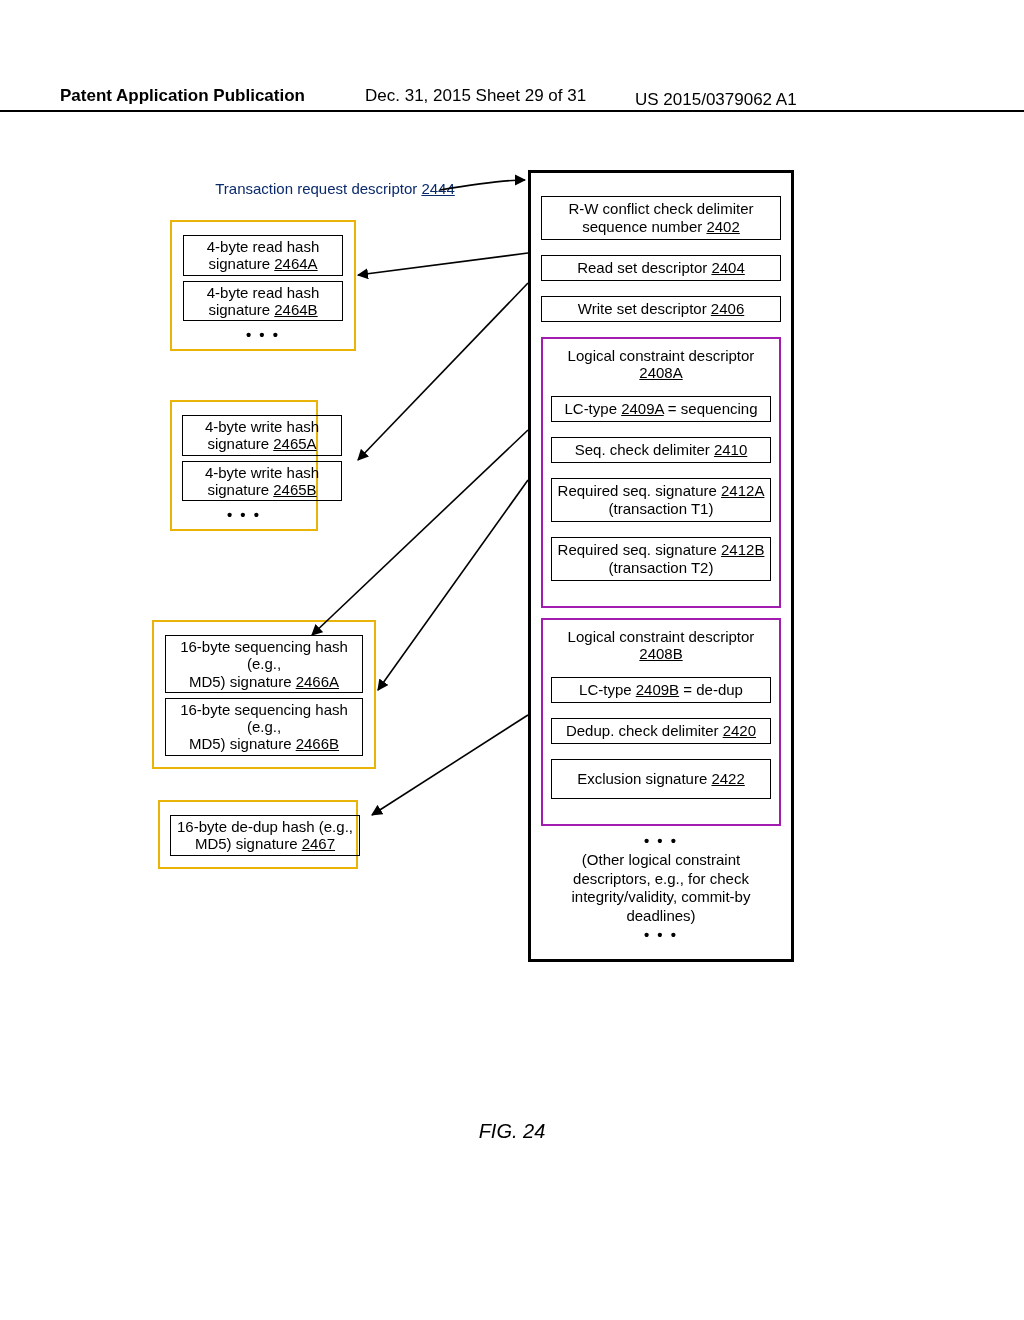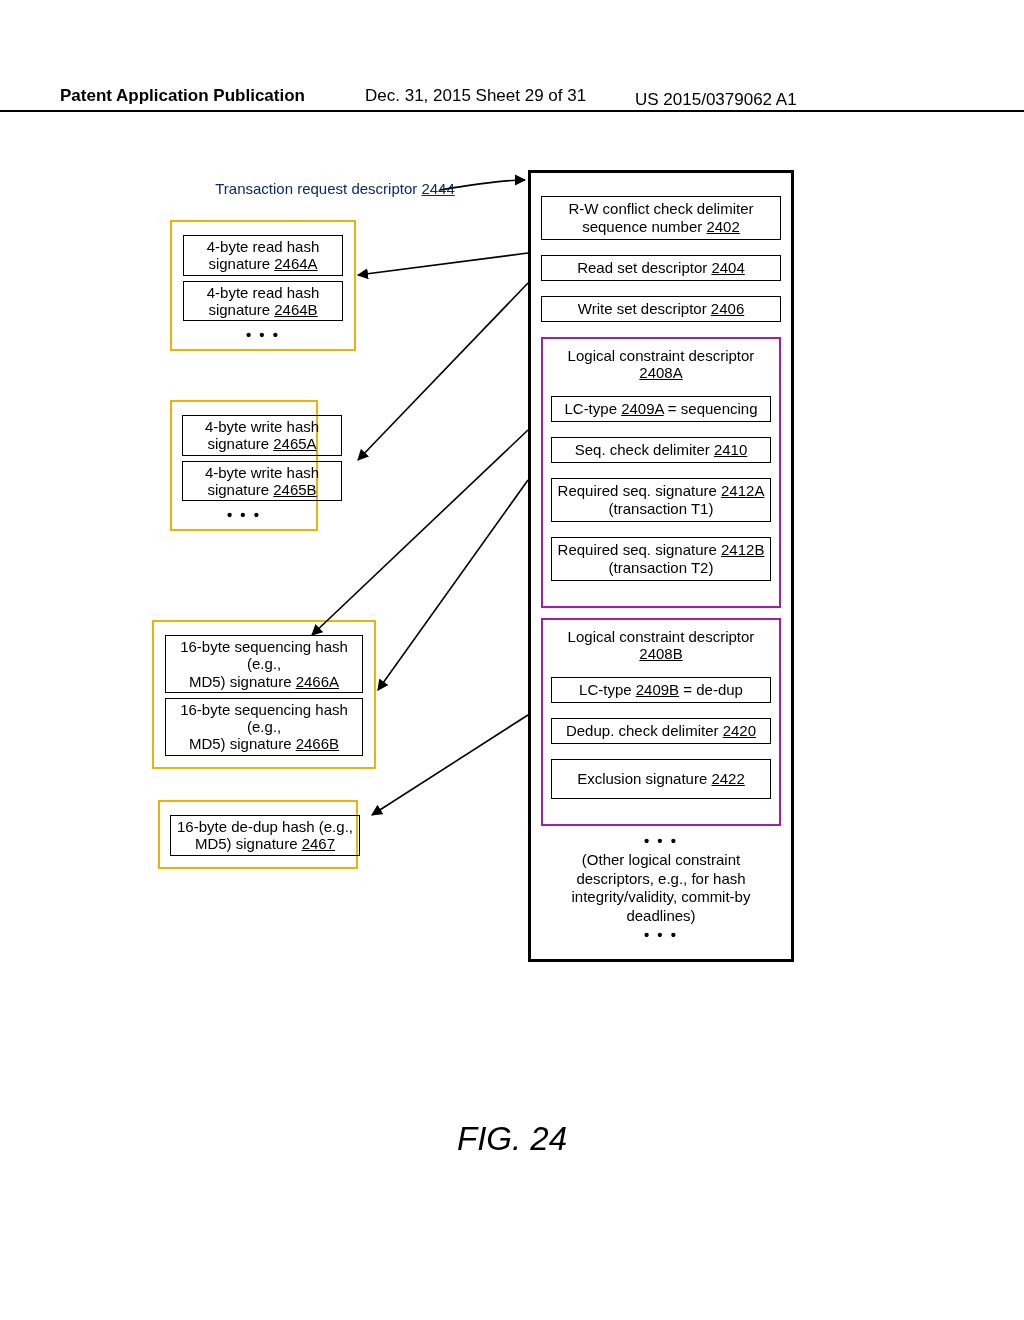--- a/index.html
+++ b/index.html
@@ -93,21 +93,21 @@
     text-align: center;
     width: 260px;
   }
 
   .fig {
     position: absolute;
     top: 1120px;
     left: 0; right: 0;
     text-align: center;
     font-style: italic;
-    font-size: 33px;
+    font-size: 20px;
   }
 
   .u { text-decoration: underline; }
 
   svg.arrows { position: absolute; top: 0; left: 0; width: 1024px; height: 1000px; pointer-events: none; }
 </style>
 </head>
 <body>
 
 <div class="header">
@@ -166,21 +166,21 @@
         <span>Dedup. check delimiter </span><span class="u">2420</span>
       </div>
       <div class="cell" style="margin-top:14px; padding:10px 15px;">
         <span>Exclusion signature </span><span class="u">2422</span>
       </div>
     </div>
 
     <div class="other">
       <span class="dots">• • •</span><br>
       <span>(Other logical constraint</span><br>
-      <span>descriptors, e.g., for hash</span><br>
+      <span>descriptors, e.g., for check</span><br>
       <span>integrity/validity, commit-by</span><br>
       <span>deadlines)</span><br>
       <span class="dots">• • •</span>
     </div>
   </div>
 
   <div class="lbox" style="left:170px; top:60px; width:186px;">
     <div class="lcell">
       <span>4-byte read hash</span><br>
       <span>signature </span><span class="u">2464A</span>

